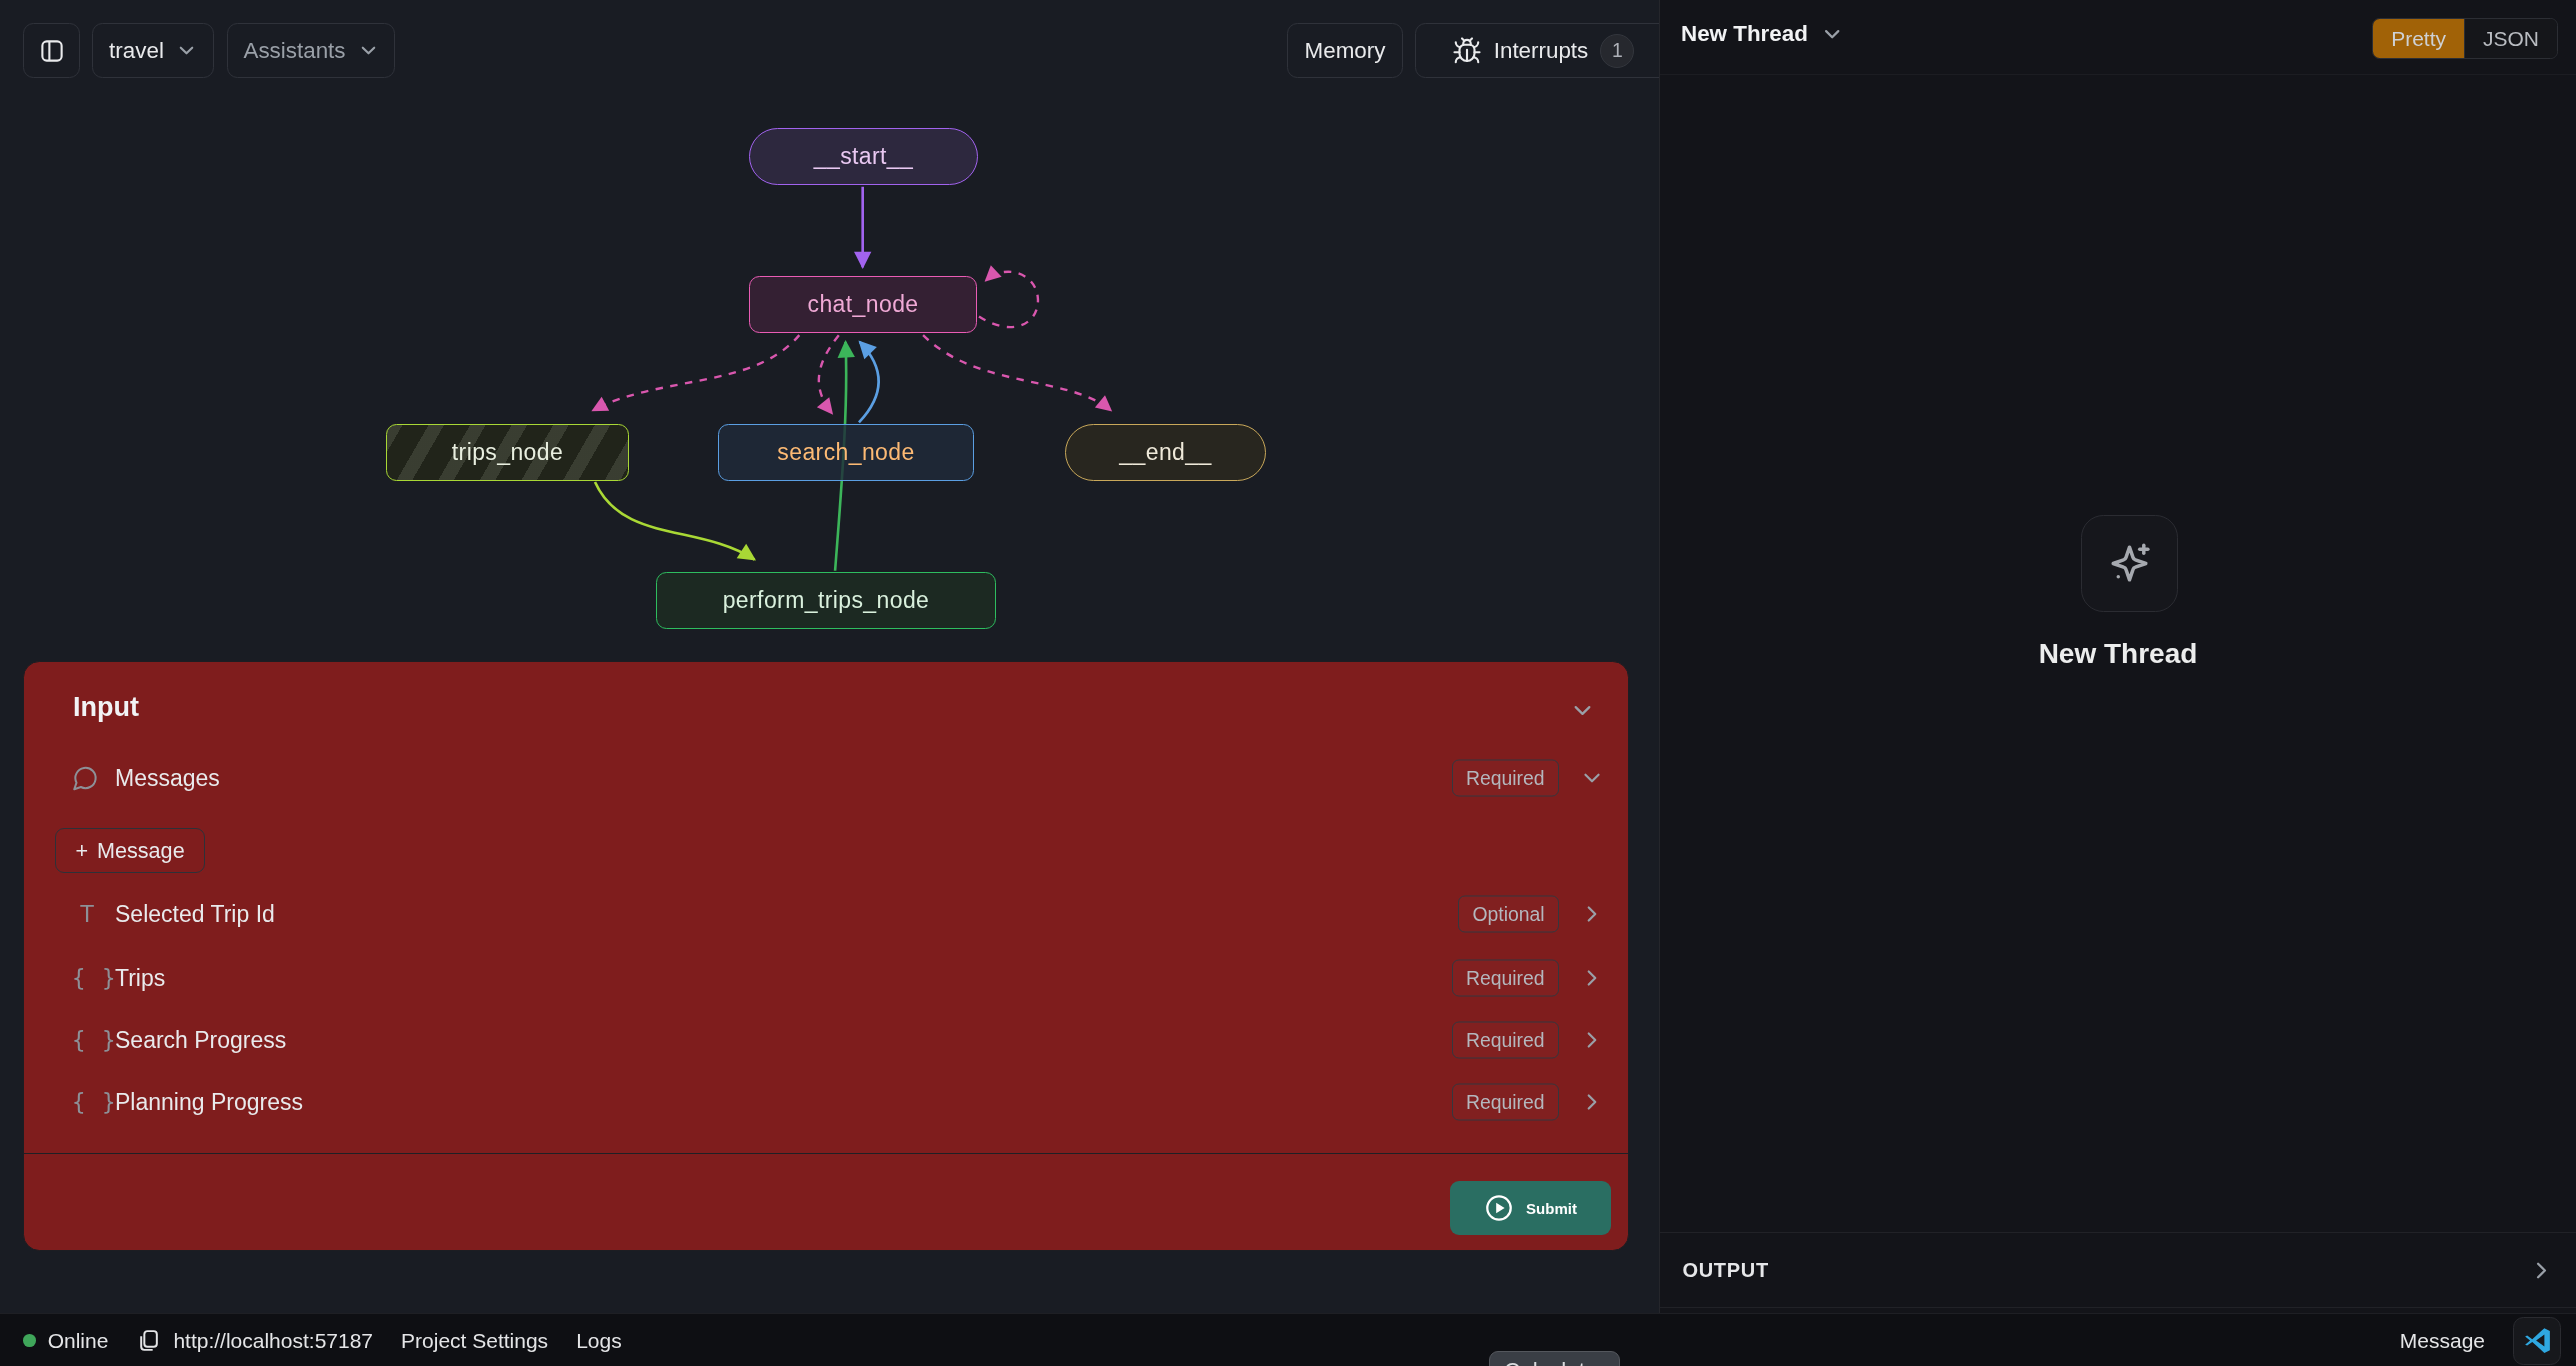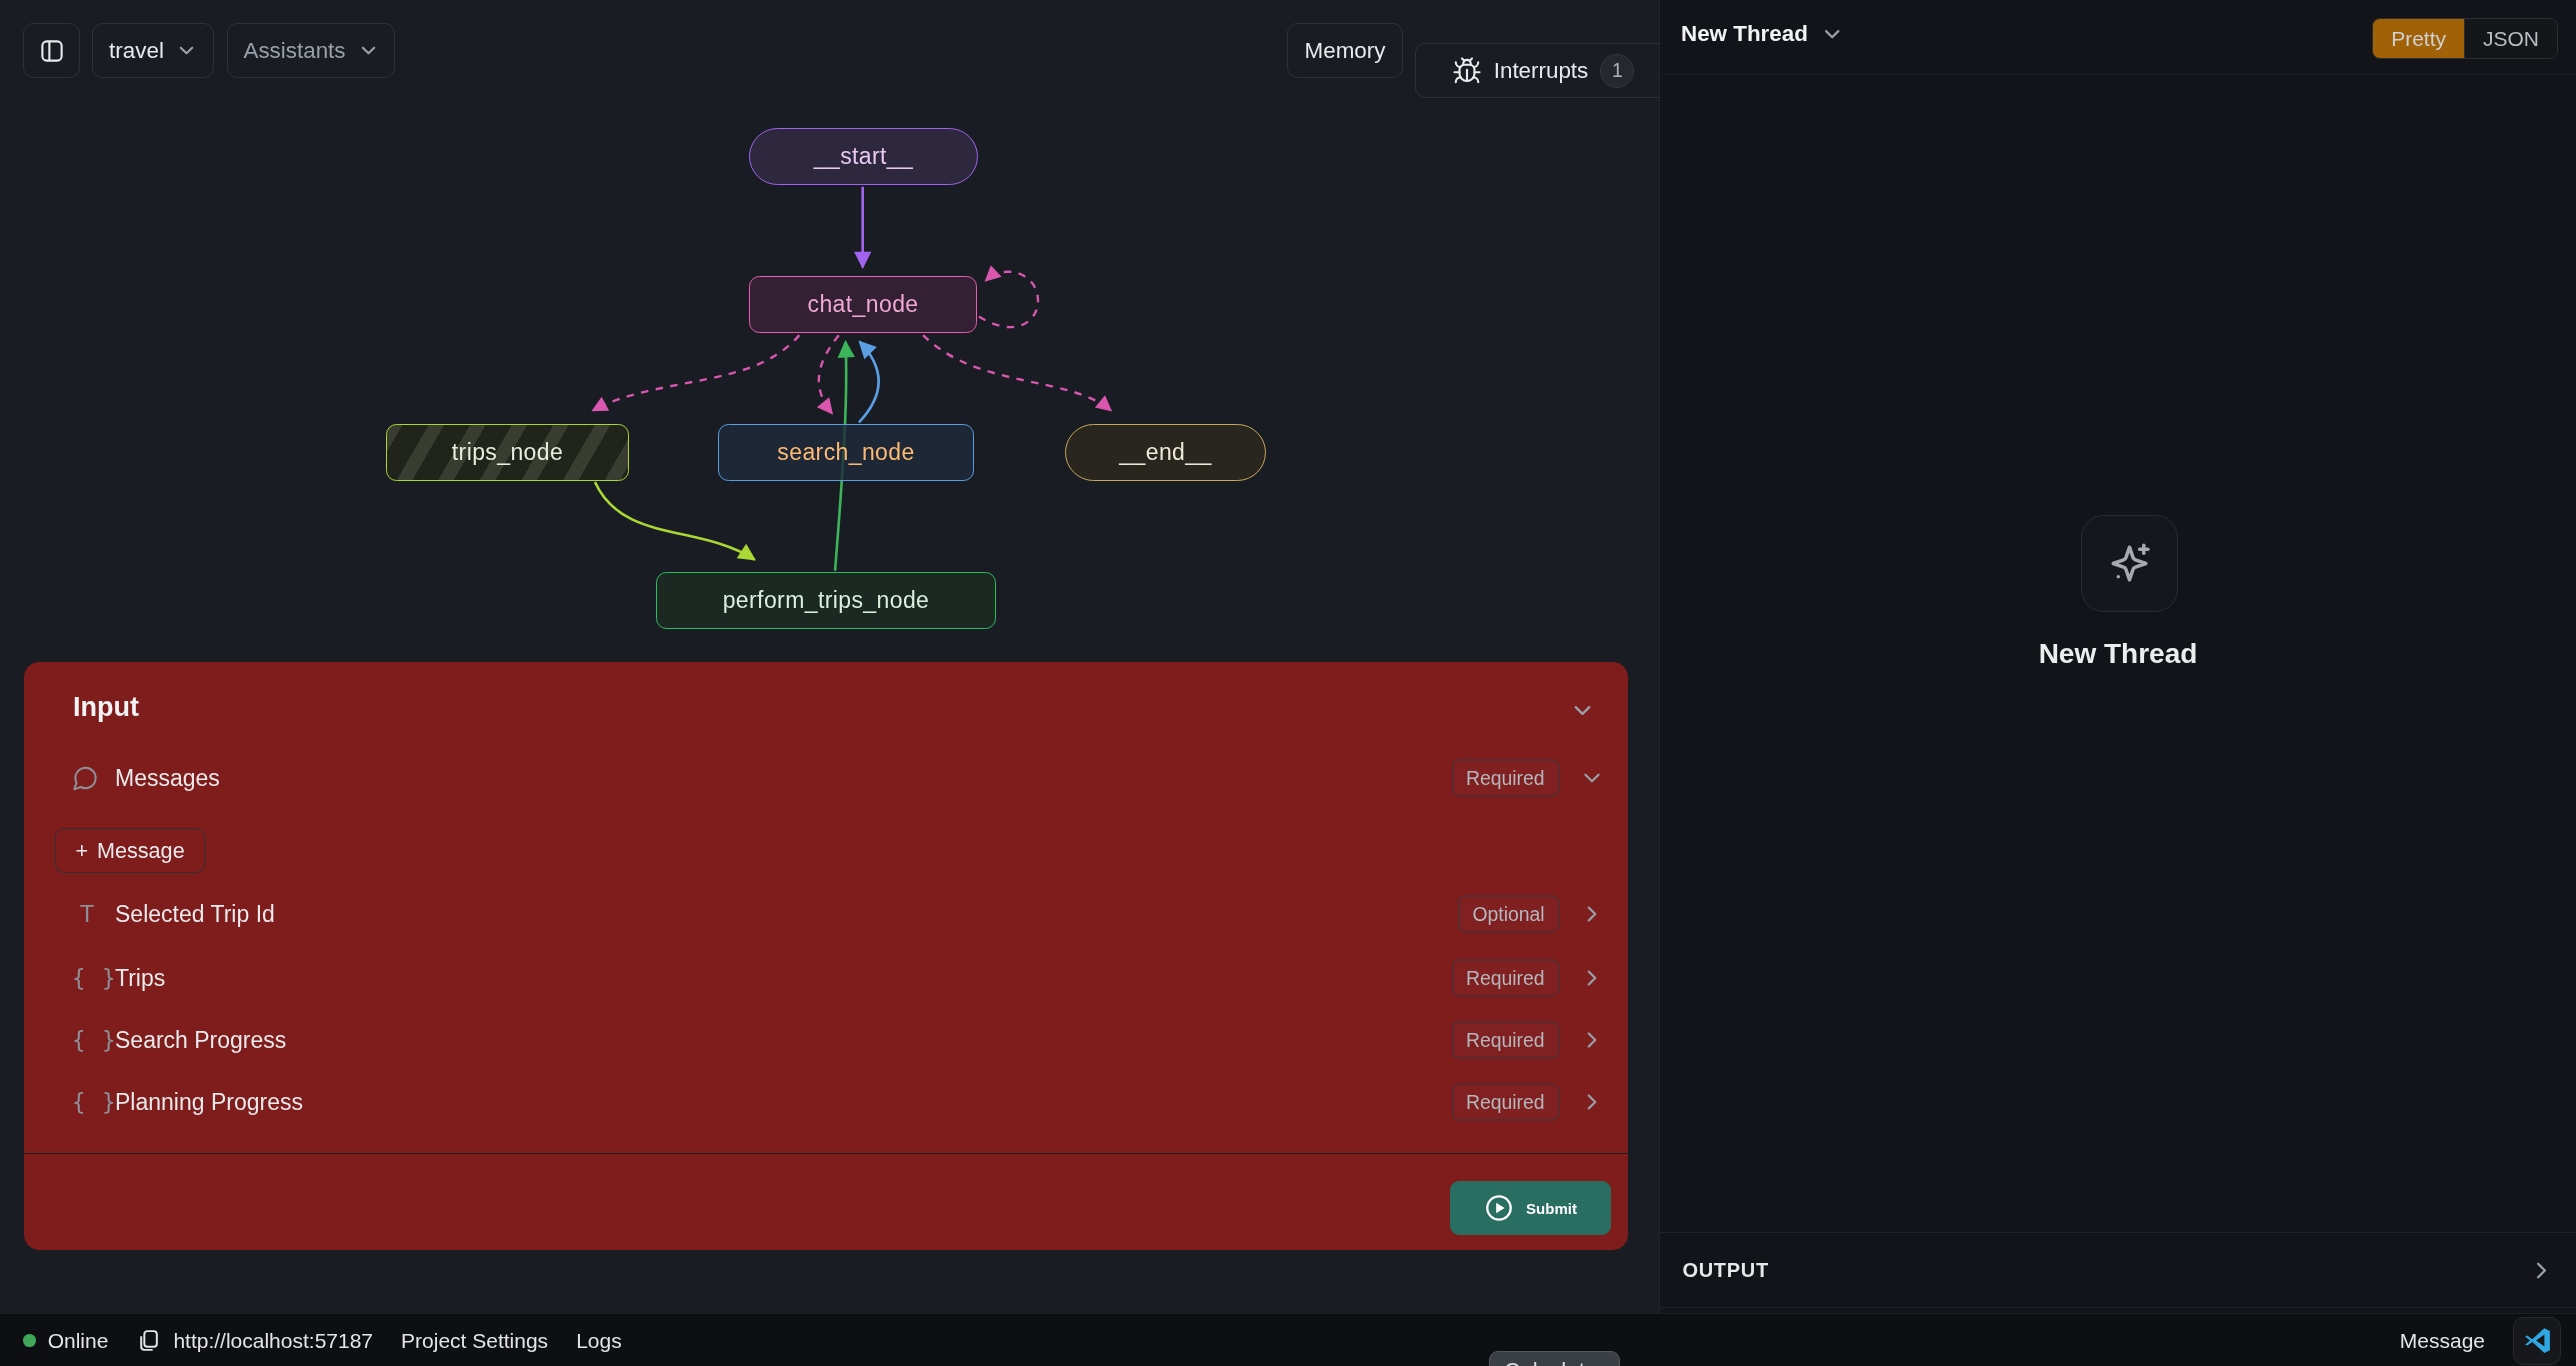--- a/index.html
+++ b/index.html
@@ -131,21 +131,21 @@
     </button>
     <button class="tbtn" style="left:227px;width:168px;">
       <span class="muted-label">Assistants</span>
       <svg class="icon chev" width="21" height="21" viewBox="0 0 22 22" fill="none" stroke="currentColor" stroke-width="2.2" stroke-linecap="round" stroke-linejoin="round">
           <path d="M5 8 l6 6 6-6"></path>
         </svg>
     </button>
     <button class="tbtn" style="left:1287px;width:116px;">
       <span>Memory</span>
     </button>
-    <button class="tbtn" style="left:1415px;width:256px;margin-top:20px;">
+    <button class="tbtn" style="left:1415px;width:256px;">
       <svg class="icon" width="30" height="30" viewBox="0 0 24 24" fill="none" stroke="#e9eaec" stroke-width="1.7" stroke-linecap="round" stroke-linejoin="round">
           <path d="m8 2 1.88 1.88"></path>
           <path d="M14.12 3.88 16 2"></path>
           <path d="M9 7.13v-1a3 3 0 1 1 6 0v1"></path>
           <path d="M12 20c-3.3 0-6-2.7-6-6v-3a4 4 0 0 1 4-4h4a4 4 0 0 1 4 4v3c0 3.3-2.7 6-6 6"></path>
           <path d="M12 20v-9"></path>
           <path d="M6.53 9C4.6 8.8 3 7.1 3 5"></path>
           <path d="M6 13H2"></path>
           <path d="M3 21c0-2.1 1.7-3.8 3.8-4"></path>
           <path d="M20.97 5c0 2.1-1.6 3.8-3.5 4"></path>

